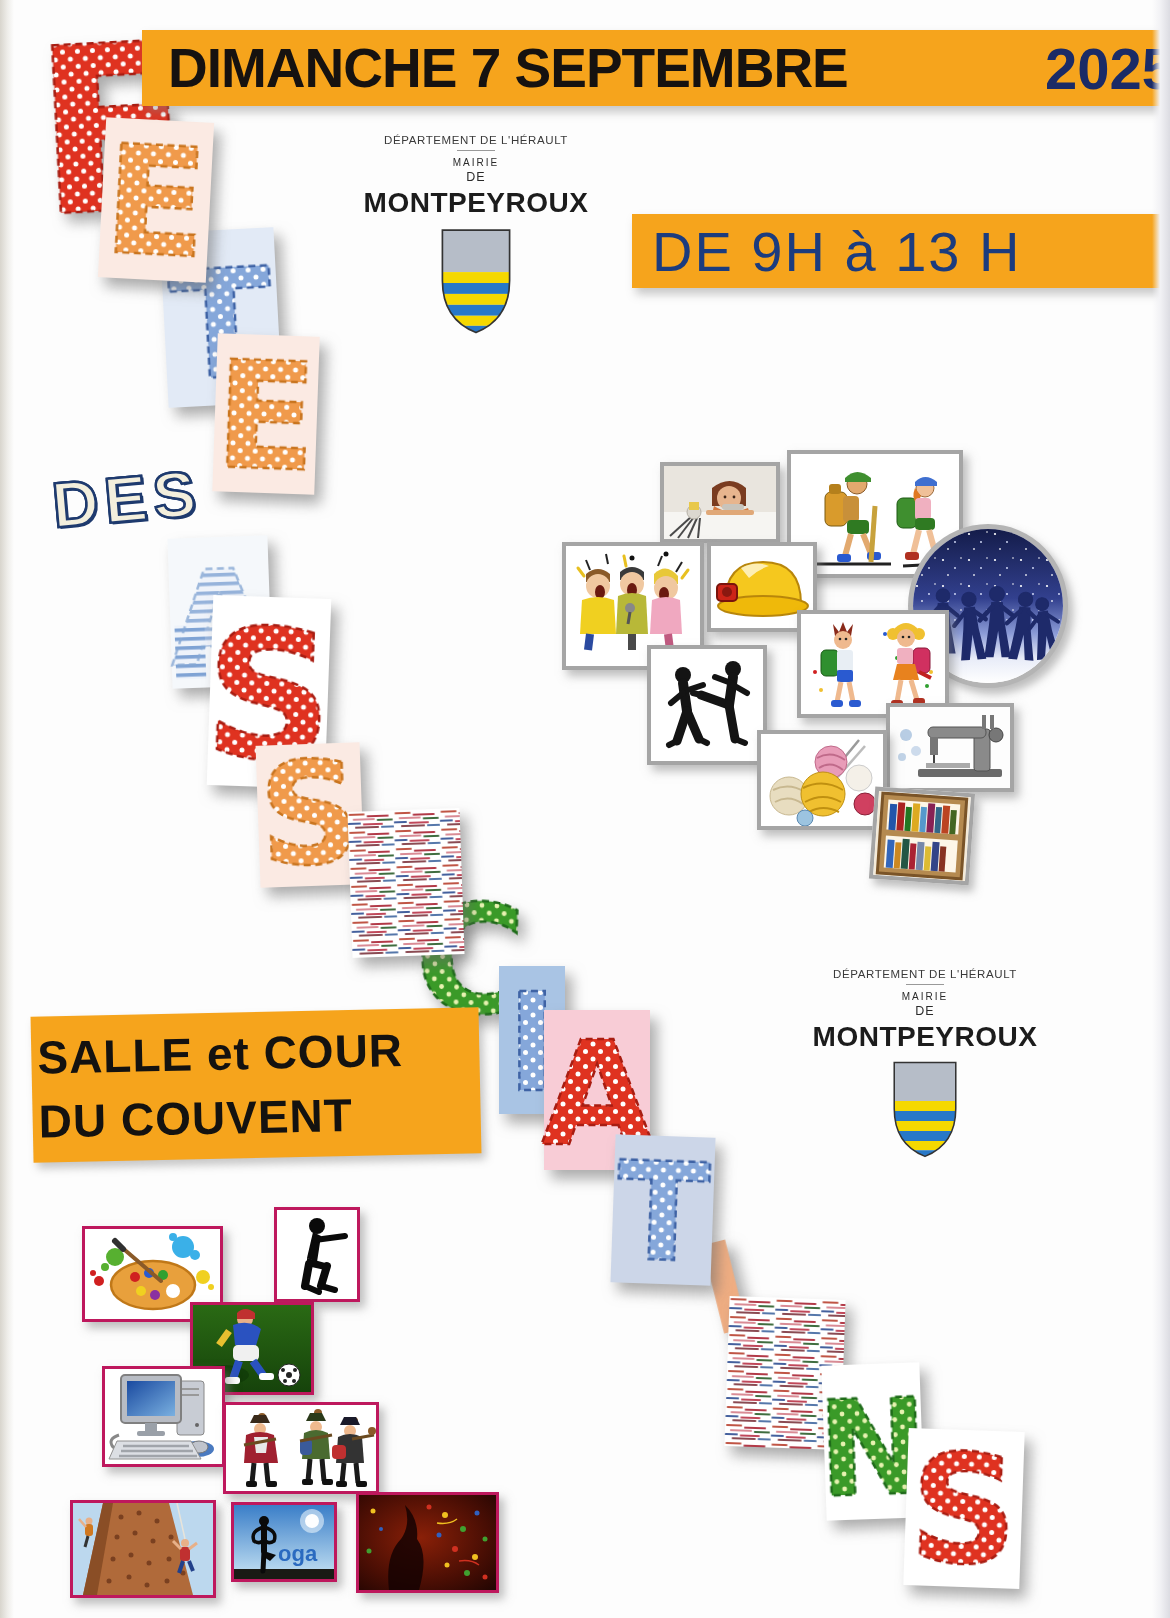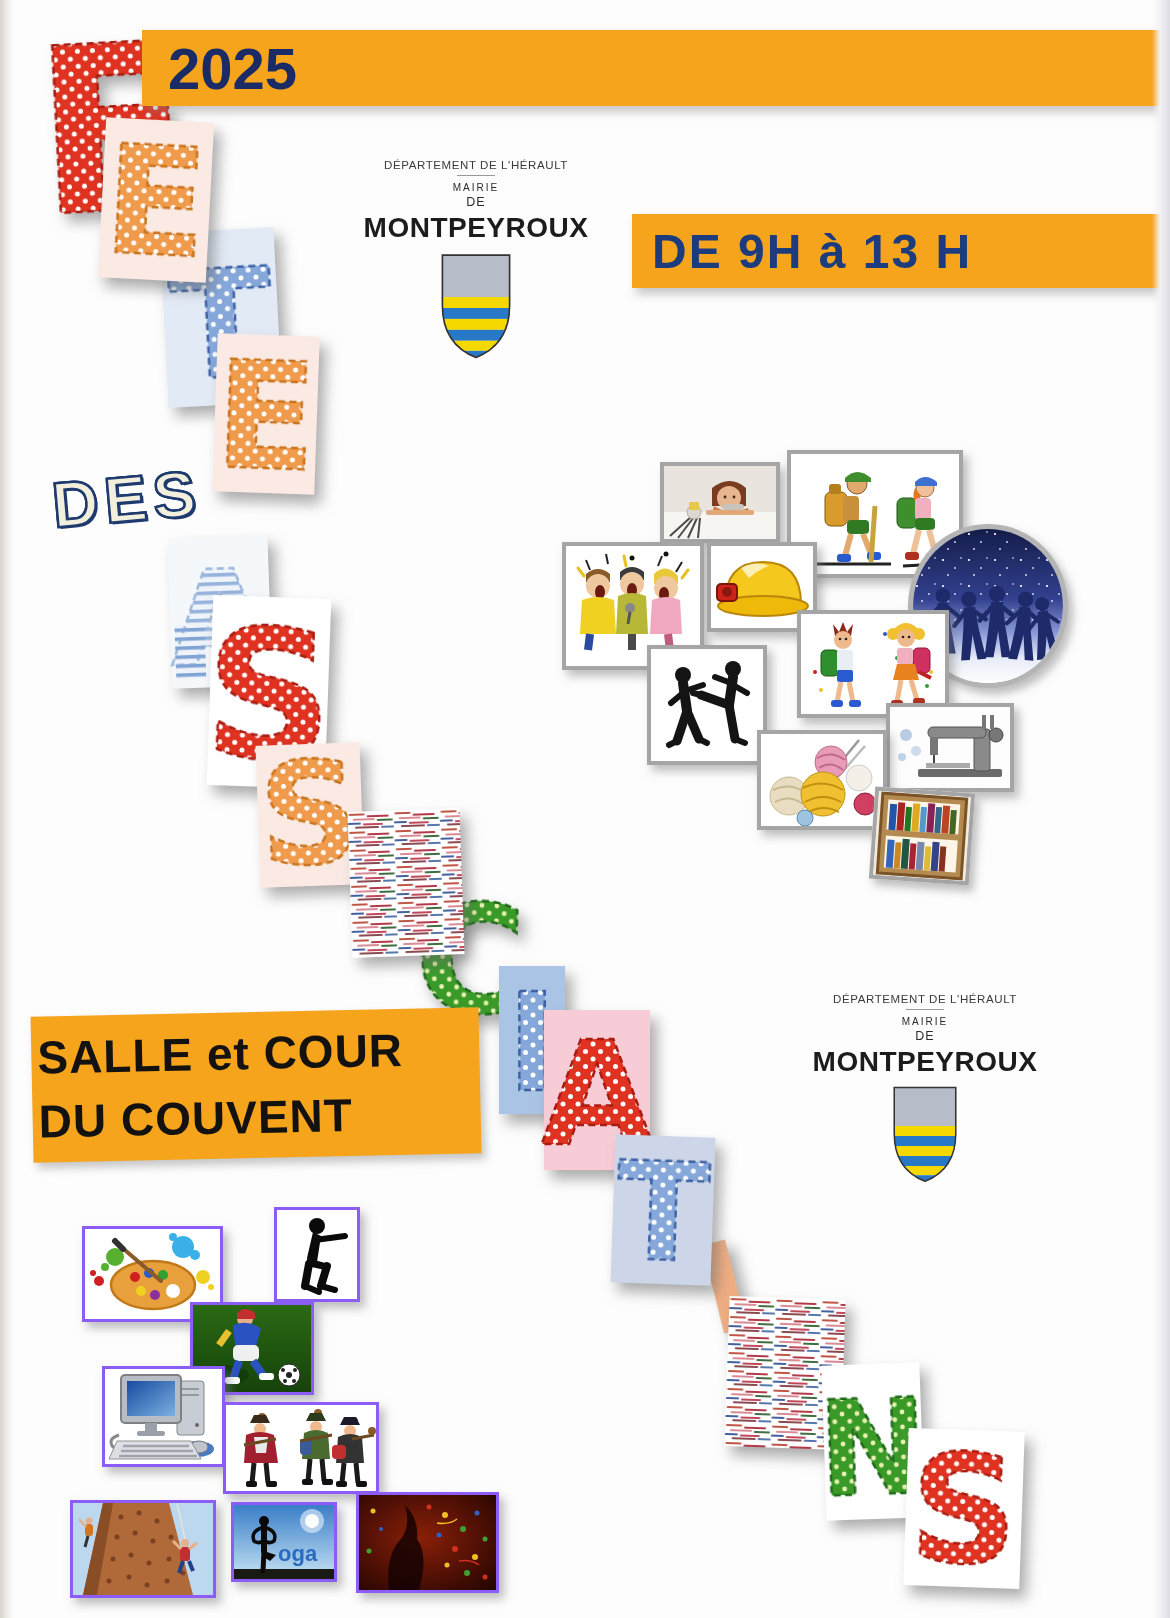--- a/index.html
+++ b/index.html
@@ -8,47 +8,47 @@
   .edge{position:absolute;top:0;height:100%;z-index:60;pointer-events:none;}
   .edge-l{left:0;width:14px;background:linear-gradient(90deg,#d8d5cd,#efeeea 55%,rgba(255,255,255,0));}
   .edge-r{right:0;width:18px;background:linear-gradient(270deg,#dcdce2,#f2f2f5 55%,rgba(255,255,255,0));}
 
   .banner{position:absolute;background:#F6A41C;display:flex;align-items:center;
           box-shadow:4px 6px 9px rgba(130,130,130,.45);}
   .banner-date{left:142px;top:30px;width:1006px;height:76px;z-index:30;padding:0 26px;gap:24px;justify-content:space-between;}
   .banner-date .day{font-size:55px;font-weight:bold;letter-spacing:-1px;color:#161210;white-space:nowrap;}
   .banner-date .year{font-size:58px;font-weight:bold;color:#1B2B66;white-space:nowrap;}
   .banner-time{left:632px;top:214px;width:538px;height:74px;z-index:30;padding-left:20px;}
-  .banner-time .t{font-size:48px;font-weight:bold;color:#1C3C7E;letter-spacing:2px;white-space:nowrap;}
+  .banner-time .t{font-size:56px;font-weight:normal;color:#1C3C7E;letter-spacing:2px;white-space:nowrap;}
   .banner-loc{left:32px;top:1012px;width:442px;height:146px;z-index:19;flex-direction:column;
               align-items:flex-start;justify-content:center;transform:rotate(-1.2deg);padding-left:6px;}
   .banner-loc .l{font-size:46px;font-weight:bold;color:#141210;letter-spacing:1px;line-height:64px;white-space:nowrap;}
 
   .word-des{position:absolute;left:52px;top:462px;z-index:6;font-size:64px;font-weight:900;
             letter-spacing:6px;color:#f3efdd;-webkit-text-stroke:2.5px #1e3a6e;
             text-shadow:2px 2px 0 #1e3a6e,-1px -1px 0 #1e3a6e,1px -1px 0 #1e3a6e,-1px 1px 0 #1e3a6e;
             transform:rotate(-5deg);}
 
   .mairie{position:absolute;width:262px;text-align:center;color:#2a2a2a;z-index:2;}
   .m1{left:345px;top:134px;}
   .m2{left:794px;top:968px;}
-  .mairie .dept{font-size:11.5px;letter-spacing:.6px;color:#3a3a3a;margin-top:25px;}
+  .mairie .dept{font-size:11.5px;letter-spacing:.6px;color:#3a3a3a;}
   .mairie .rule{width:38px;height:1px;background:#999;margin:4px auto 6px auto;}
   .mairie .mr{font-size:10px;letter-spacing:2px;margin-top:2px;}
   .mairie .de{font-size:12.5px;letter-spacing:1px;margin-top:2px;}
   .mairie .commune{font-size:28px;font-weight:bold;letter-spacing:.5px;margin-top:3px;color:#1c1c1c;}
   .mairie svg{display:block;margin:8px auto 0 auto;}
 
   .tile{position:absolute;filter:drop-shadow(7px 9px 7px rgba(105,105,105,.55));}
   .tile svg{display:block;width:100%;height:100%;overflow:visible;}
 
   .frame{position:absolute;background:#fff;border:4px solid #a5a5a5;
          box-shadow:5px 6px 9px rgba(125,125,125,.5);z-index:3;}
   .frame svg{display:block;width:100%;height:100%;}
-  .frame.green{border:3px solid #8b5cf6;}
+  .frame.green{border:3px solid #be185d;}
   .frame-disco{border-radius:50%;border:5px solid #b4b4b4;overflow:hidden;} .rot4{transform:rotate(4deg);}
 </style>
 </head>
 <body>
 
 <svg width="0" height="0" style="position:absolute" aria-hidden="true">
   <defs>
     <pattern id="dots-red" width="15" height="15" patternUnits="userSpaceOnUse">
       <rect width="15" height="15" fill="#DF3220"></rect>
       <circle cx="4" cy="4" r="2.5" fill="#fff"></circle>
@@ -123,20 +123,21 @@
       <line x1="4" y1="-16" x2="14" y2="-8" stroke-width="4"></line>
     </g>
   </defs>
 </svg>
 
 <div class="page">
   <div class="edge edge-l"></div>
   <div class="edge edge-r"></div>
 
   <div class="banner banner-date">
+    <span class="day">DIMANCHE 7 SEPTEMBRE</span>
     <span class="year">2025</span>
   </div>
 
   <div class="mairie m1">
     <div class="dept">DÉPARTEMENT DE L'HÉRAULT</div>
     <div class="rule"></div>
     <div class="mr">MAIRIE</div>
     <div class="de">DE</div>
     <div class="commune">MONTPEYROUX</div>
     <svg width="84" height="112" viewBox="0 0 100 130">

